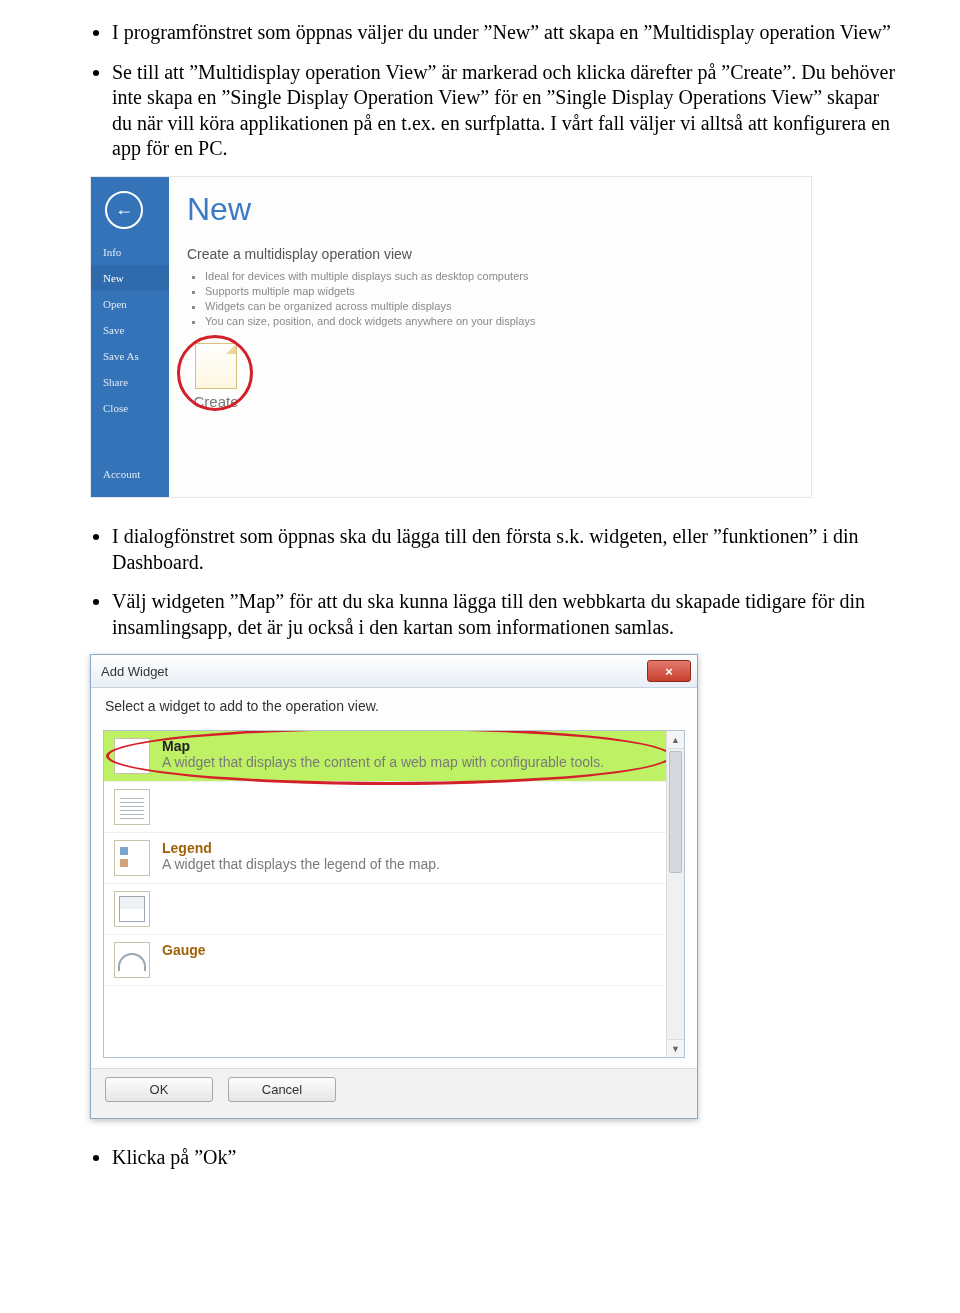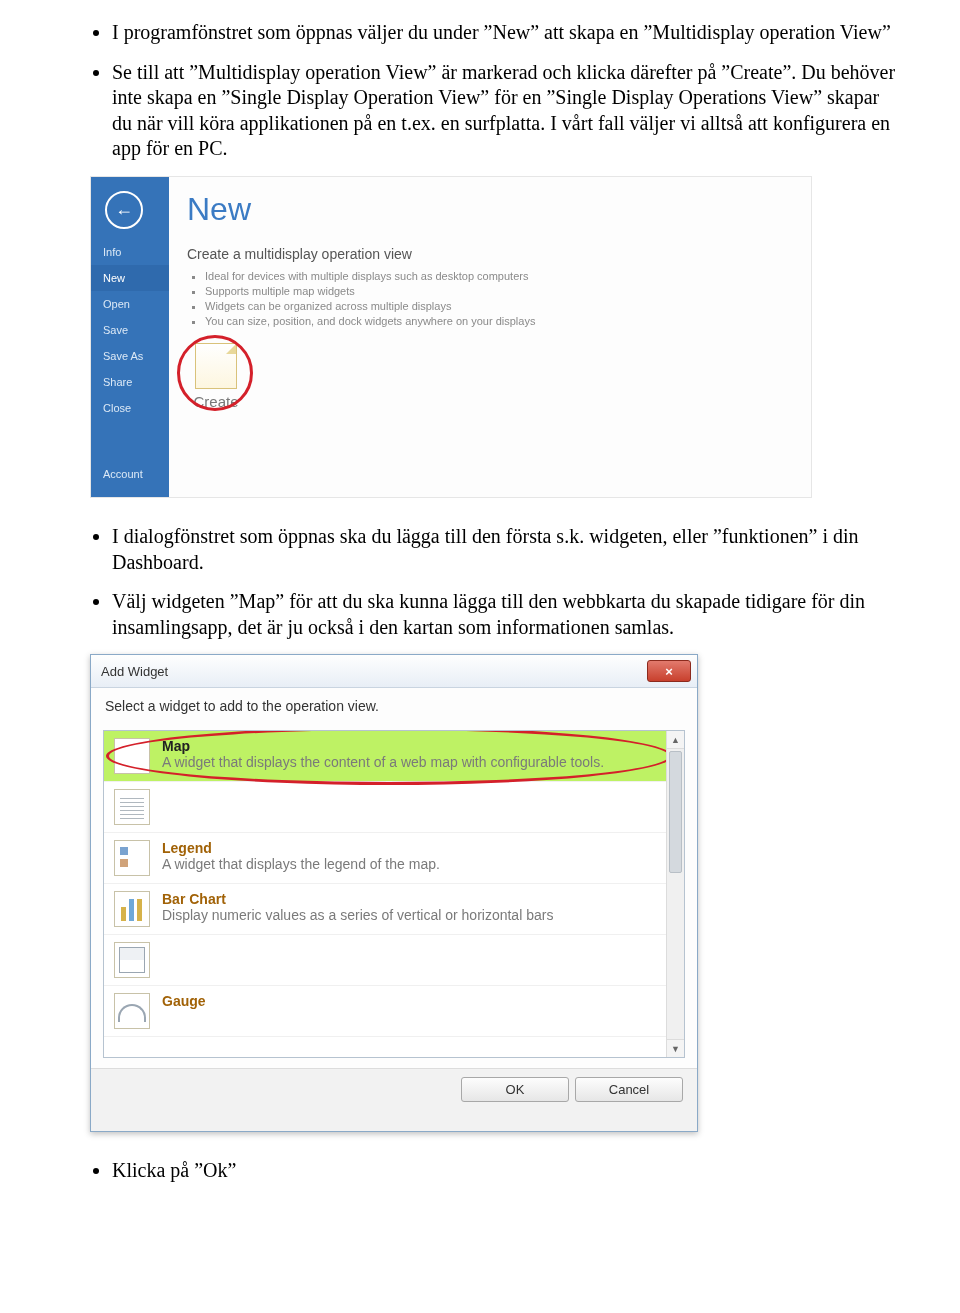--- a/index.html
+++ b/index.html
@@ -42,20 +42,21 @@
     border: 2px solid #fff;
     border-radius: 50%;
     margin: 14px 0 10px 14px;
     color: #fff;
     display: flex; align-items: center; justify-content: center;
     font-size: 18px;
   }
   .shot1 .nav .item {
     padding: 7px 10px 7px 12px;
     color: #dce9f6;
+    font-family: Liberation Serif, serif;
   }
   .shot1 .nav .item.sel { background: #2f6aad; color: #fff; }
   .shot1 .nav .gap { height: 40px; }
   .shot1 .main {
     flex: 1;
     padding: 14px 18px 24px 18px;
   }
   .shot1 .title {
     font-size: 32px;
     font-weight: 300;
@@ -209,22 +210,22 @@
     background:repeating-linear-gradient(#fff,#fff 3px,#b0b8bf 3px,#b0b8bf 4px);}
   .wi-legend::before{content:"";position:absolute;left:5px;top:6px;width:8px;height:8px;background:#7aa3d0;}
   .wi-legend::after{content:"";position:absolute;left:5px;top:18px;width:8px;height:8px;background:#d0a37a;}
   .wi-bar::before{content:"";position:absolute;left:6px;bottom:5px;width:5px;height:14px;background:#d6b24a;}
   .wi-bar::after{content:"";position:absolute;left:14px;bottom:5px;width:5px;height:22px;background:#6fa8d8;
     box-shadow:8px 0 0 -0px #d6b24a;}
   .wi-feat::before{content:"";position:absolute;left:4px;top:4px;right:4px;bottom:4px;border:1px solid #9aa6b2;
     background:linear-gradient(#eef1f4,#eef1f4 50%,#fff 50%);}
   .wi-gauge::before{content:"";position:absolute;left:3px;right:3px;top:10px;height:16px;border:2px solid #9aa6b2;border-bottom:none;border-radius:16px 16px 0 0;}
   .shot2 .btnrow{
-    display:flex; justify-content:flex-end; gap:6px;
-    padding:8px 14px 29px 14px;
+    display:flex; gap:15px;
+    padding:8px 14px 16px 14px;
     background:#f2f2f2;
     border-top:1px solid #dcdcdc;
   }
   .shot2 .btn{
     min-width:78px; padding:4px 14px;
     font-size:13px; color:#333;
     background:linear-gradient(#fdfdfd,#e6e6e6);
     border:1px solid #a8a8a8; border-radius:3px;
     text-align:center;
   }
@@ -299,27 +300,20 @@
         <div class="witem">
           <div class="wicon wi-desc"></div>
         </div>
         <div class="witem dim">
           <div class="wicon wi-legend"></div>
           <div class="wtext">
             <div class="wname">Legend</div>
             <div class="wdesc">A widget that displays the legend of the map.</div>
           </div>
         </div>
-        <div class="witem dim">
-          <div class="wicon wi-bar"></div>
-          <div class="wtext">
-            <div class="wname">Bar Chart</div>
-            <div class="wdesc">Display numeric values as a series of vertical or horizontal bars</div>
-          </div>
-        </div>
         <div class="witem">
           <div class="wicon wi-feat"></div>
         </div>
         <div class="witem dim">
           <div class="wicon wi-gauge"></div>
           <div class="wtext">
             <div class="wname">Gauge</div>
             <div class="wdesc"></div>
           </div>
         </div>

